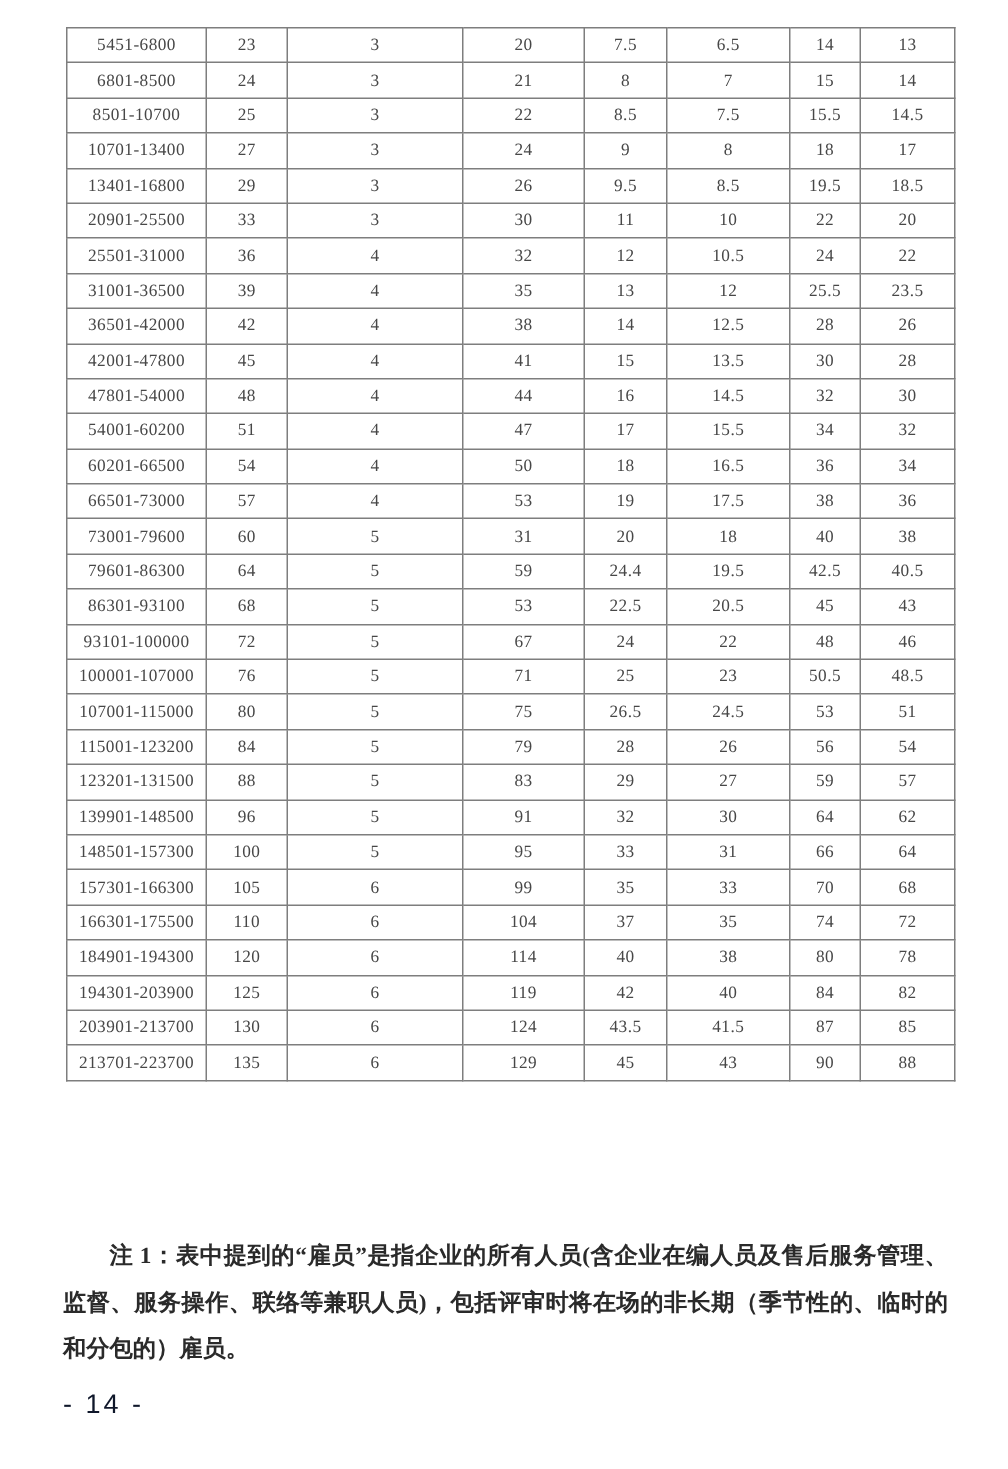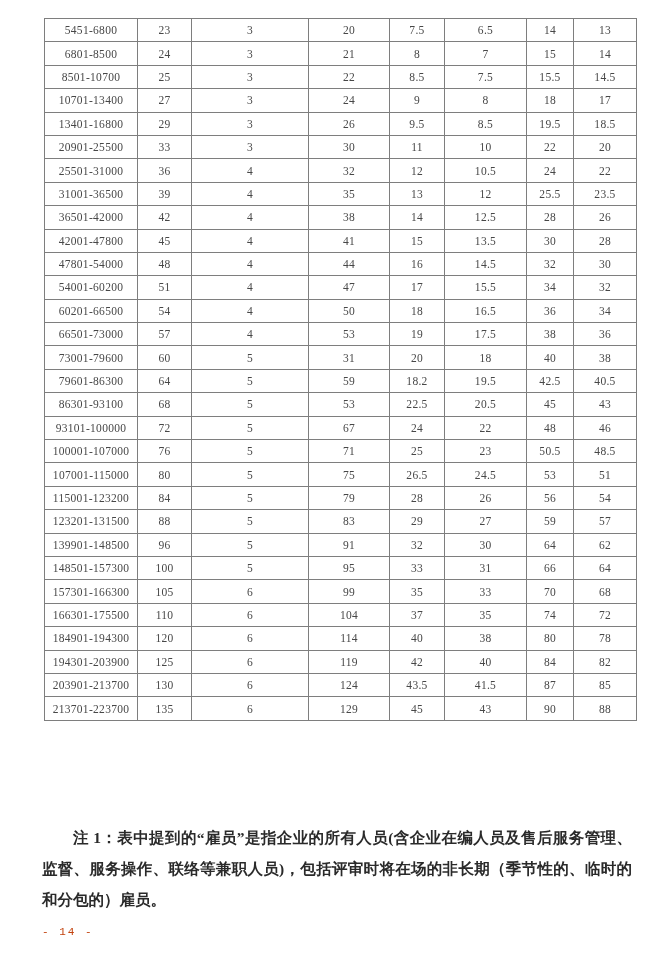--- a/index.html
+++ b/index.html
@@ -54,24 +54,24 @@
     font-weight: bold;
     color: #2a2a2a;
     text-align: justify;
     text-indent: 2em;
     font-family: "Liberation Serif", "DejaVu Serif", serif;
   }
   .page-number {
     position: absolute;
     left: 42px;
     top: 926px;
-    font-size: 11px;
-    color: #c2410c;
+    font-size: 18px;
+    color: #0f172a;
     letter-spacing: 2px;
-    font-family: Liberation Mono, monospace;
+    font-family: Liberation Sans, sans-serif;
   }
 </style>
 </head>
 <body>
 
 <div class="page">
 
   <table class="score-table">
     <colgroup>
       <col class="c1">
@@ -232,21 +232,21 @@
           <td>20</td>
           <td>18</td>
           <td>40</td>
           <td>38</td>
         </tr>
         <tr>
           <td>79601-86300</td>
           <td>64</td>
           <td>5</td>
           <td>59</td>
-          <td>18.2</td>
+          <td>24.4</td>
           <td>19.5</td>
           <td>42.5</td>
           <td>40.5</td>
         </tr>
         <tr>
           <td>86301-93100</td>
           <td>68</td>
           <td>5</td>
           <td>53</td>
           <td>22.5</td>

